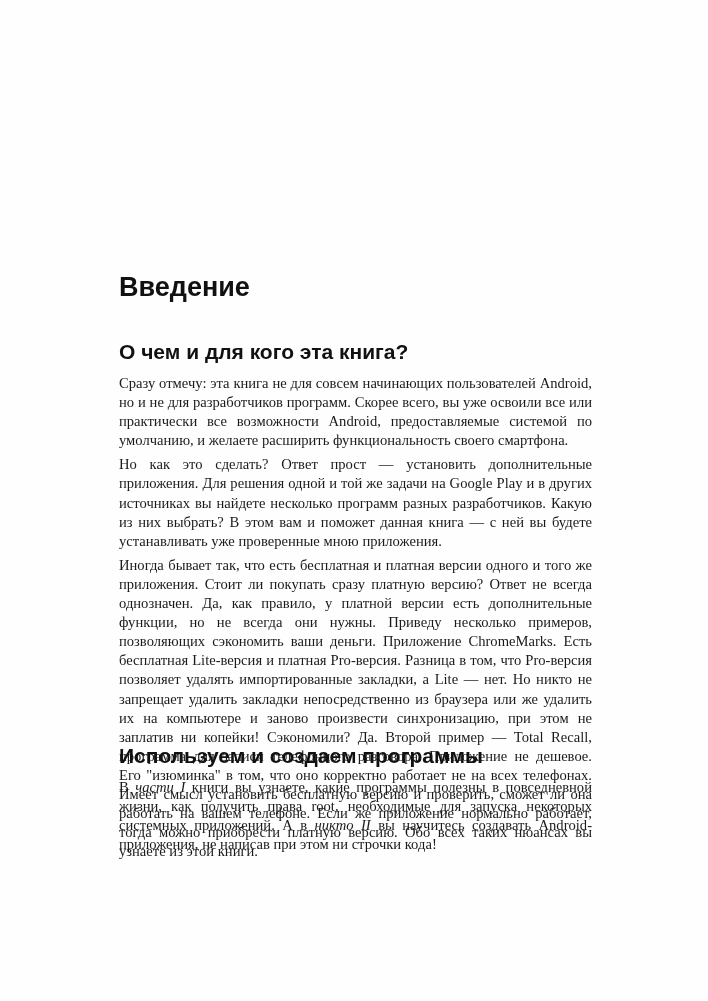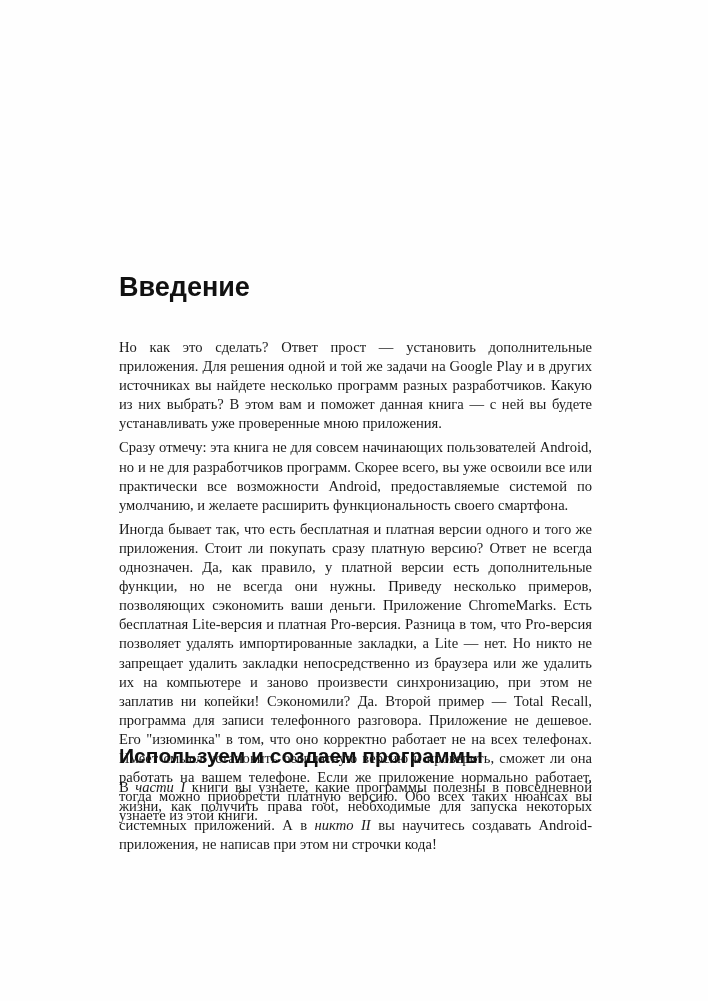--- a/index.html
+++ b/index.html
@@ -27,22 +27,23 @@
   }
   p em { }
 </style>
 </head>
 <body>
 
 <div class="page">
   <h1>Введение</h1>
 
   <section class="sec1">
+    <h2>О чем и для кого эта книга?</h2>
+    <p>Сразу отмечу: эта книга не для совсем начинающих пользователей Android, но и не для разработчиков программ. Скорее всего, вы уже освоили все или практически все возможности Android, предоставляемые системой по умолчанию, и желаете расширить функциональность своего смартфона.</p>
     <p>Но как это сделать? Ответ прост — установить дополнительные приложения. Для решения одной и той же задачи на Google Play и в других источниках вы найдете несколько программ разных разработчиков. Какую из них выбрать? В этом вам и поможет данная книга — с ней вы будете устанавливать уже проверенные мною приложения.</p>
-    <p>Сразу отмечу: эта книга не для совсем начинающих пользователей Android, но и не для разработчиков программ. Скорее всего, вы уже освоили все или практически все возможности Android, предоставляемые системой по умолчанию, и желаете расширить функциональность своего смартфона.</p>
     <p>Иногда бывает так, что есть бесплатная и платная версии одного и того же приложения. Стоит ли покупать сразу платную версию? Ответ не всегда однозначен. Да, как правило, у платной версии есть дополнительные функции, но не всегда они нужны. Приведу несколько примеров, позволяющих сэкономить ваши деньги. Приложение ChromeMarks. Есть бесплатная Lite-версия и платная Pro-версия. Разница в том, что Pro-версия позволяет удалять импортированные закладки, а Lite — нет. Но никто не запрещает удалить закладки непосредственно из браузера или же удалить их на компьютере и заново произвести синхронизацию, при этом не заплатив ни копейки! Сэкономили? Да. Второй пример — Total Recall, программа для записи телефонного разговора. Приложение не дешевое. Его "изюминка" в том, что оно корректно работает не на всех телефонах. Имеет смысл установить бесплатную версию и проверить, сможет ли она работать на вашем телефоне. Если же приложение нормально работает, тогда можно приобрести платную версию. Обо всех таких нюансах вы узнаете из этой книги.</p>
   </section>
 
   <section class="sec2">
     <h2>Используем и создаем программы</h2>
     <p><span>В </span><em>части I</em><span> книги вы узнаете, какие программы полезны в повседневной жизни, как получить права root, необходимые для запуска некоторых системных приложений. А в </span><em>никто II</em><span> вы научитесь создавать Android-приложения, не написав при этом ни строчки кода!</span></p>
   </section>
 </div>
 
 </body></html>

